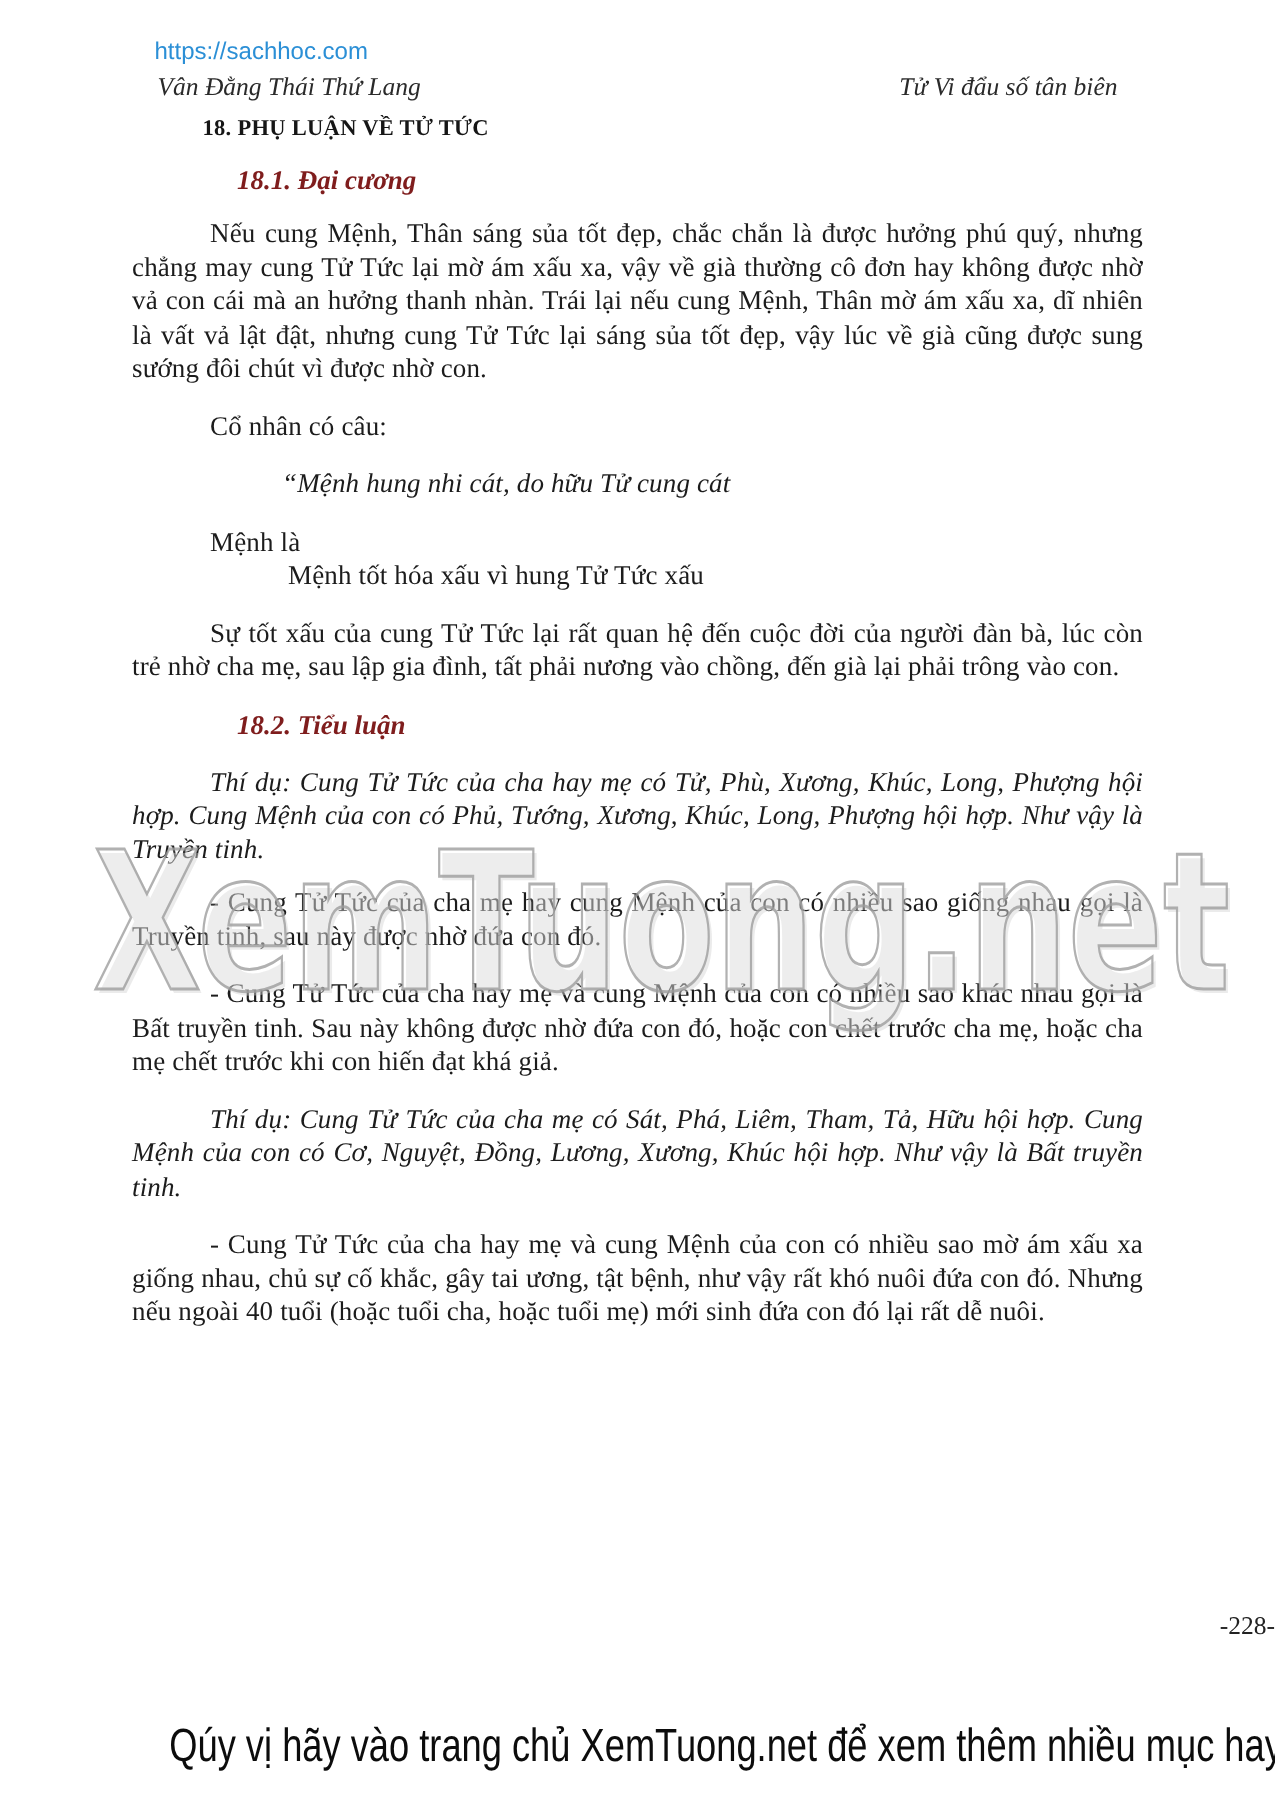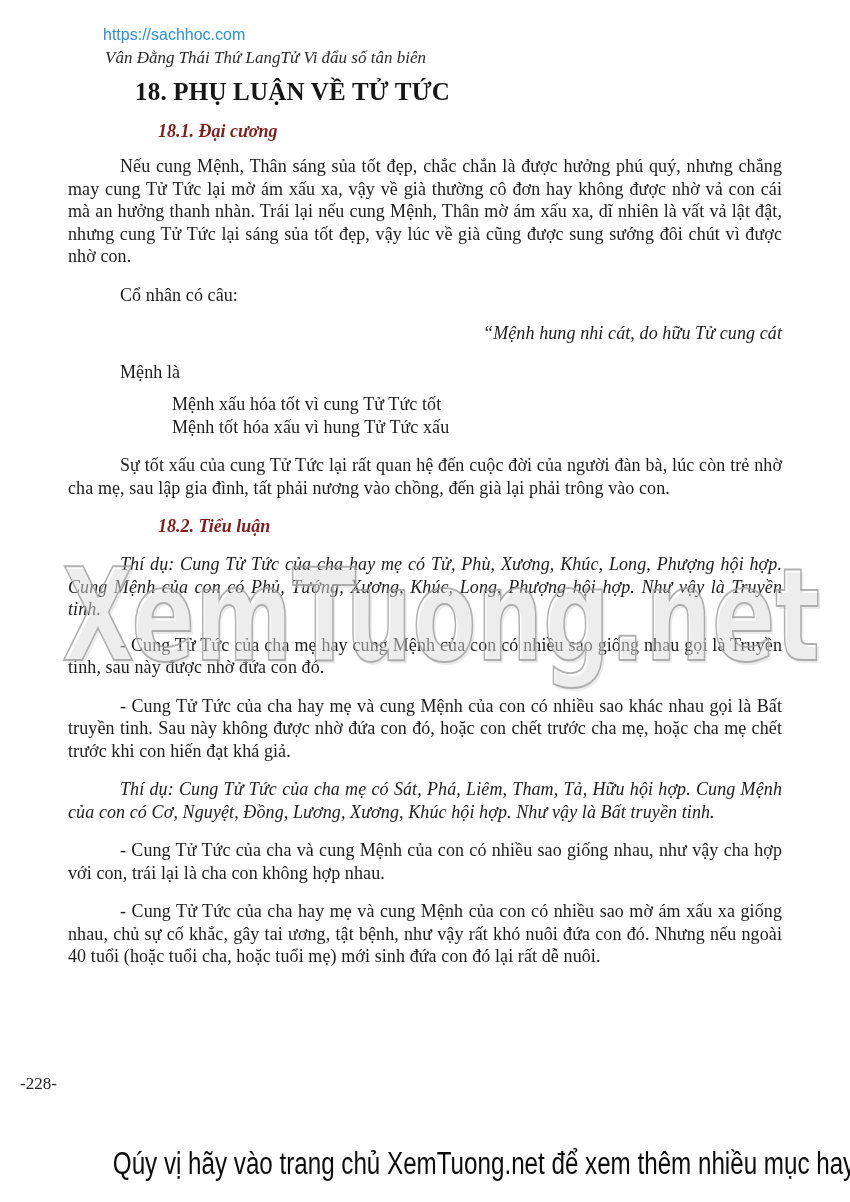--- a/index.html
+++ b/index.html
@@ -16,53 +16,54 @@
   .site-link {
     display: inline-block;
     margin: 26px 0 0 103px;
     font-family: "Liberation Sans", sans-serif;
     font-size: 16px;
     color: #2b8fd6;
     text-decoration: none;
   }
   .running-head {
     display: flex;
+    justify-content: space-between;
     padding: 4px 105px 0 105px;
     font-style: italic;
     font-size: 17px;
     color: #2a2a2a;
   }
   .chapter-title {
     margin: 10px 0 0 135px;
-    font-size: 25px;
+    font-size: 15px;
     font-weight: bold;
     letter-spacing: 0.2px;
     color: #161616;
   }
   .section-heading {
     margin: 15px 0 0 158px;
     font-size: 18px;
     font-weight: bold;
     font-style: italic;
     color: #7f1d1d;
   }
-  .body-copy { padding: 0 68px; }
+  .body-copy { padding: 0 88px; }
   .body-copy p {
     margin: 13px 0 0 0;
     font-size: 18px;
     line-height: 22.5px;
     letter-spacing: 0.1px;
     text-align: justify;
     color: #1c1c1c;
   }
   p.indent { text-indent: 52px; }
   p.quote-line {
     margin-left: 100px;
     font-style: italic;
-    text-align: right;
+    text-align: left;
     margin-top: 11px;
   }
   p.meaning-block {
     margin-left: 104px;
     text-align: left;
     margin-top: 10px;
   }
   p.example { font-style: italic; }
   .sp-before { margin-top: 16px !important; }
 
@@ -79,21 +80,21 @@
     text-shadow: 3px 3px 0 rgba(210,210,210,0.45);
     transform: scaleX(0.73);
     transform-origin: left top;
     pointer-events: none;
     z-index: 3;
   }
 
   .page-number {
     position: absolute;
     top: 1074px; left: 0; right: 0;
-    text-align: left;
+    text-align: right;
     font-size: 17px;
     color: #222;
     padding-left: 20px;
   }
 
   .site-footer {
     position: absolute;
     top: 1146px; left: 0; right: 0;
     text-align: center;
     white-space: nowrap;
@@ -129,40 +130,38 @@
 
     <p class="indent">Nếu cung Mệnh, Thân sáng sủa tốt đẹp, chắc chắn là được hưởng phú quý, nhưng chẳng may cung Tử Tức lại mờ ám xấu xa, vậy về già thường cô đơn hay không được nhờ vả con cái mà an hưởng thanh nhàn. Trái lại nếu cung Mệnh, Thân mờ ám xấu xa, dĩ nhiên là vất vả lật đật, nhưng cung Tử Tức lại sáng sủa tốt đẹp, vậy lúc về già cũng được sung sướng đôi chút vì được nhờ con.</p>
 
     <p class="indent sp-before">Cổ nhân có câu:</p>
 
     <p class="quote-line sp-before">“Mệnh hung nhi cát, do hữu Tử cung cát</p>
 
 
     <p class="indent sp-before">Mệnh là</p>
 
-    <p class="meaning-block">Mệnh xấu hóa tốt vì cung Tử Tức tốt</p>
     <p class="meaning-block" style="margin-top:0;">Mệnh tốt hóa xấu vì hung Tử Tức xấu</p>
 
     <p class="indent sp-before">Sự tốt xấu của cung Tử Tức lại rất quan hệ đến cuộc đời của người đàn bà, lúc còn trẻ nhờ cha mẹ, sau lập gia đình, tất phải nương vào chồng, đến già lại phải trông vào con.</p>
 
   </div>
 
   <div class="section-heading" style="margin-top:17px;">18.2. Tiểu luận</div>
 
   <div class="body-copy">
 
     <p class="indent example sp-before">Thí dụ: Cung Tử Tức của cha hay mẹ có Tử, Phù, Xương, Khúc, Long, Phượng hội hợp. Cung Mệnh của con có Phủ, Tướng, Xương, Khúc, Long, Phượng hội hợp. Như vậy là Truyền tinh.</p>
 
     <p class="indent">- Cung Tử Tức của cha mẹ hay cung Mệnh của con có nhiều sao giống nhau gọi là Truyền tinh, sau này được nhờ đứa con đó.</p>
 
     <p class="indent sp-before">- Cung Tử Tức của cha hay mẹ và cung Mệnh của con có nhiều sao khác nhau gọi là Bất truyền tinh. Sau này không được nhờ đứa con đó, hoặc con chết trước cha mẹ, hoặc cha mẹ chết trước khi con hiến đạt khá giả.</p>
 
     <p class="indent example sp-before">Thí dụ: Cung Tử Tức của cha mẹ có Sát, Phá, Liêm, Tham, Tả, Hữu hội hợp. Cung Mệnh của con có Cơ, Nguyệt, Đồng, Lương, Xương, Khúc hội hợp. Như vậy là Bất truyền tinh.</p>
 
-    <p class="indent sp-before">- Cung Tử Tức của cha và cung Mệnh của con có nhiều sao giống nhau, như vậy cha hợp với con, trái lại là cha con không hợp nhau.</p>
 
     <p class="indent sp-before">- Cung Tử Tức của cha hay mẹ và cung Mệnh của con có nhiều sao mờ ám xấu xa giống nhau, chủ sự cố khắc, gây tai ương, tật bệnh, như vậy rất khó nuôi đứa con đó. Nhưng nếu ngoài 40 tuổi (hoặc tuổi cha, hoặc tuổi mẹ) mới sinh đứa con đó lại rất dễ nuôi.</p>
 
   </div>
 
   <div class="watermark">XemTuong.net</div>
 
   <div class="page-number">-228-</div>
 
   <div class="site-footer">

